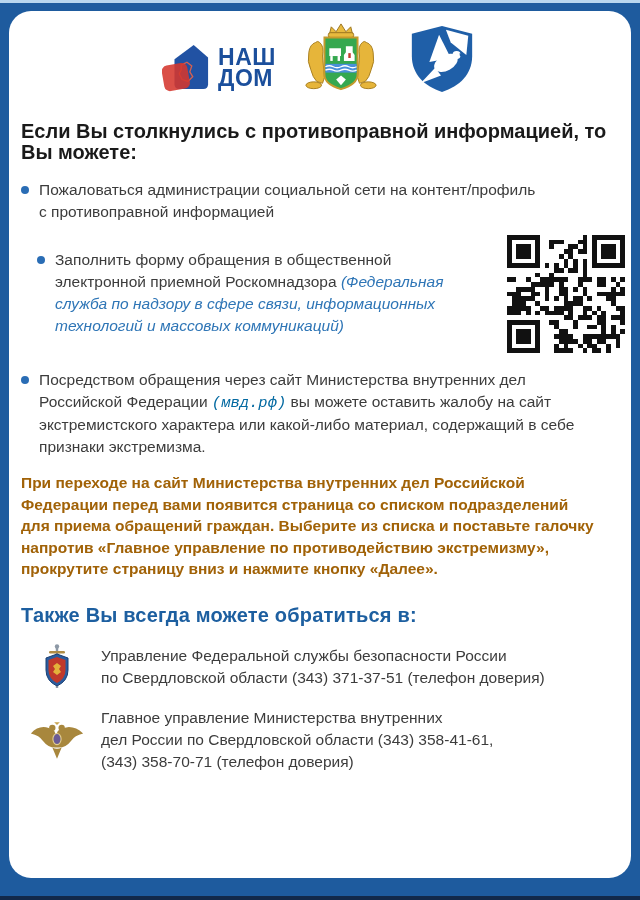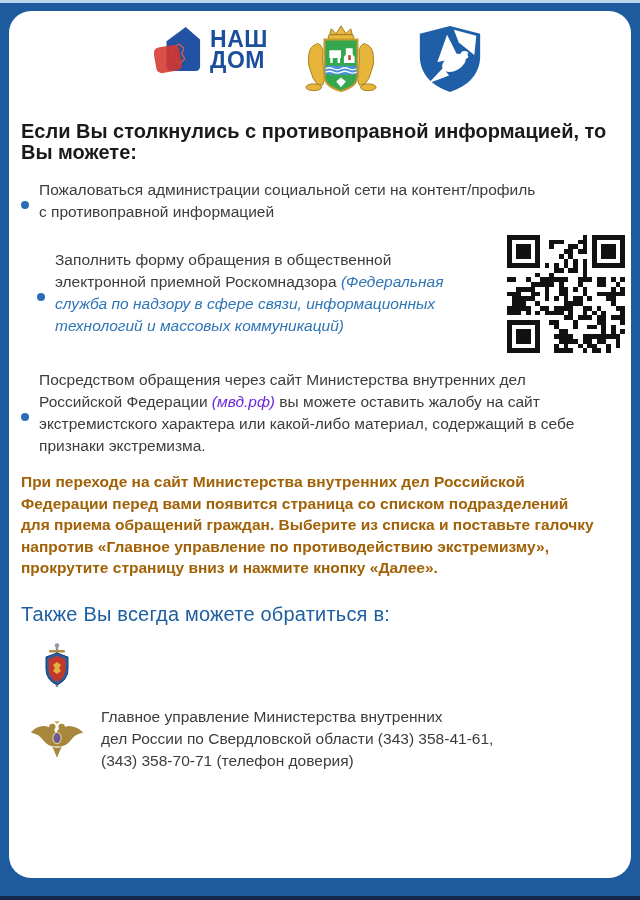--- a/index.html
+++ b/index.html
@@ -9,40 +9,40 @@
     font-family:"Liberation Sans",sans-serif;
     -webkit-font-smoothing:antialiased;
   }
   .top-strip{position:absolute;top:0;left:0;right:0;height:3px;background:#b9d6ee;}
   .bottom-strip{position:absolute;bottom:0;left:0;right:0;height:4px;background:#12294a;}
   .card{
     position:absolute;top:11px;left:9px;right:9px;bottom:22px;
     background:#ffffff;border-radius:22px;overflow:hidden;
   }
   
-  .logos{display:flex;justify-content:center;align-items:flex-start;gap:32px;margin-top:12px;height:72px;}
+  .logos{display:flex;justify-content:center;align-items:flex-end;gap:24px;margin-top:12px;height:72px;}
   .nashdom{display:flex;align-items:center;gap:8px;}
   .nashdom-text{font-weight:bold;color:#1b4f9c;font-size:23px;line-height:0.92;letter-spacing:0.5px;}
   .logo-box{display:flex;align-items:center;justify-content:center;}
 
   
   .heading{margin:26px 18px 0 12px;font-size:20px;font-weight:bold;color:#1a1a1a;line-height:21px;}
   .pre{white-space:pre-line;}
-  .bullet{display:flex;margin:16px 18px 0 12px;gap:10px;align-items:center;}
+  .bullet{display:flex;margin:16px 18px 0 12px;gap:10px;align-items:flex-start;}
   .dot{width:8px;height:8px;border-radius:50%;background:#2a6db5;margin-top:7px;flex:none;}
   .bullet-text{font-size:15.5px;line-height:22px;color:#3c3c3c;}
   .row2{display:flex;margin:10px 6px 0 12px;gap:10px;align-items:flex-start;}
   .row2 .bullet{margin:16px;flex:1;}
   .note-blue{color:#2e75b6;font-style:italic;}
-  .link-blue{color:#6d28d9;font-style:italic;text-decoration:none;cursor:pointer;}
+  .link-blue{color:#0369a1;font-style:italic;text-decoration:none;cursor:pointer;font-family:Liberation Mono, monospace;}
   .qr{width:118px;height:118px;flex:none;margin-top:2px;background:#fff;}
   .qr svg{width:100%;height:100%;}
   .b3 .bullet-text{max-width:565px;}
   .para{margin:14px 18px 0 12px;font-weight:bold;font-size:15.5px;line-height:21.5px;color:#a16207;}
-  .contacts-h{margin:24px 18px 0 12px;font-size:20px;font-weight:normal;color:#1d5fa0;letter-spacing:0.2px;}
+  .contacts-h{margin:24px 18px 0 12px;font-size:20px;font-weight:bold;color:#1d5fa0;letter-spacing:0.2px;}
   .contact{display:flex;align-items:center;gap:16px;margin:16px 18px 0 20px;}
   .emb{flex:none;width:56px;display:flex;justify-content:center;align-items:center;}
   .contact-text{font-size:15.5px;line-height:22px;color:#3c3c3c;max-width:500px;}
 </style>
 </head>
 <body>
 
 <div>
   <div class="top-strip"></div>
 
@@ -443,20 +443,22 @@
       <span class="emb">
         <svg width="28" height="48" viewBox="0 0 28 48">
           <circle cx="14" cy="3.5" r="2.2" fill="#8d99a6"></circle>
           <rect x="12.8" y="5" width="2.4" height="40" fill="#8d99a6"></rect>
           <rect x="6" y="8" width="16" height="2.6" rx="1.3" fill="#b08d45"></rect>
           <path d="M14,11 L25,15 V27 Q25,38 14,43 Q3,38 3,27 V15 Z" fill="#2a5d9f" stroke="#1b3f73" stroke-width="1"></path>
           <path d="M14,14 L22.5,17 V27 Q22.5,35.5 14,40 Q5.5,35.5 5.5,27 V17 Z" fill="#c0392b"></path>
           <path d="M14,20 l-4,3 2,3 -2,3 4,3 4,-3 -2,-3 2,-3 z" fill="#e3b23a"></path>
         </svg>
       </span>
+      <span class="contact-text pre">Управление Федеральной службы безопасности России
+по Свердловской области (343) 371-37-51 (телефон доверия)</span>
     </div>
 
     <div class="contact">
       <span class="emb">
         <svg width="56" height="42" viewBox="0 0 60 44">
           <path d="M2,15 Q13,3 27,12 L29,17 L31,12 Q45,3 58,15 Q49,17 45,23 Q39,31 30,30 Q21,31 15,23 Q11,17 2,15 Z" fill="#a8873d"></path>
           <circle cx="25" cy="9" r="3.4" fill="#a8873d"></circle>
           <circle cx="35" cy="9" r="3.4" fill="#a8873d"></circle>
           <path d="M27,3 h6 l-3,3 z" fill="#c9a44e"></path>
           <path d="M25,30 L30,42 L35,30 Q30,33 25,30 Z" fill="#a8873d"></path>

